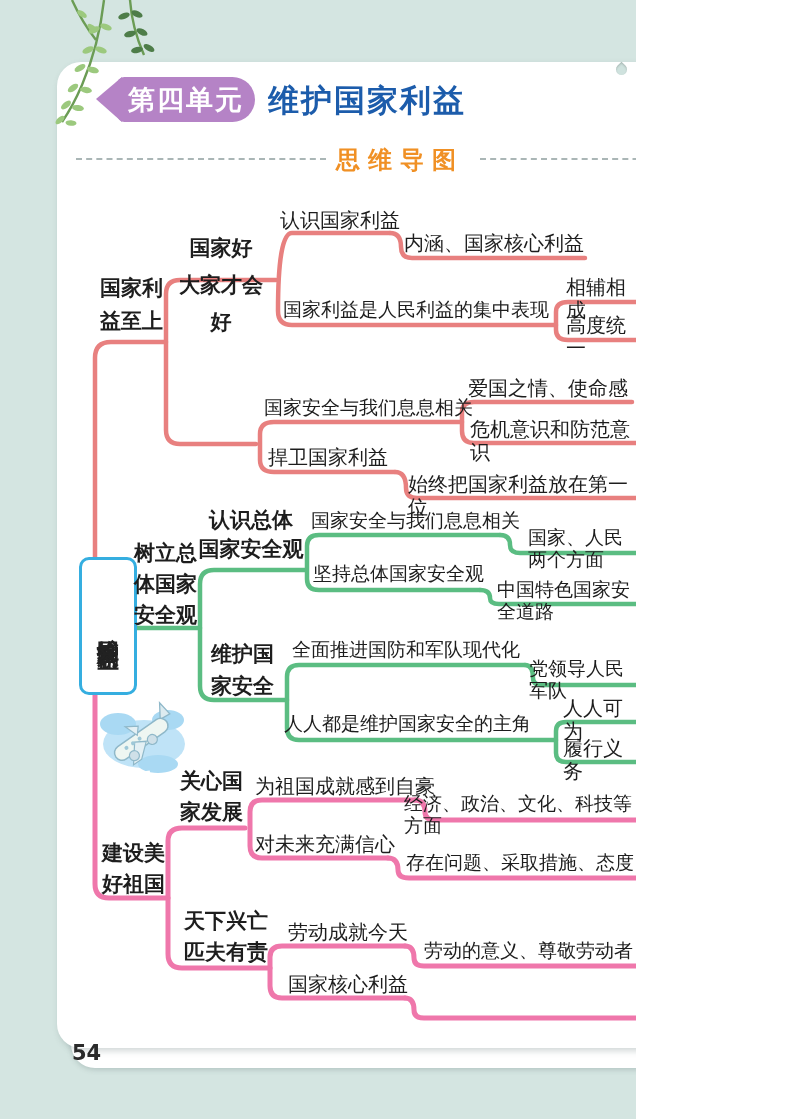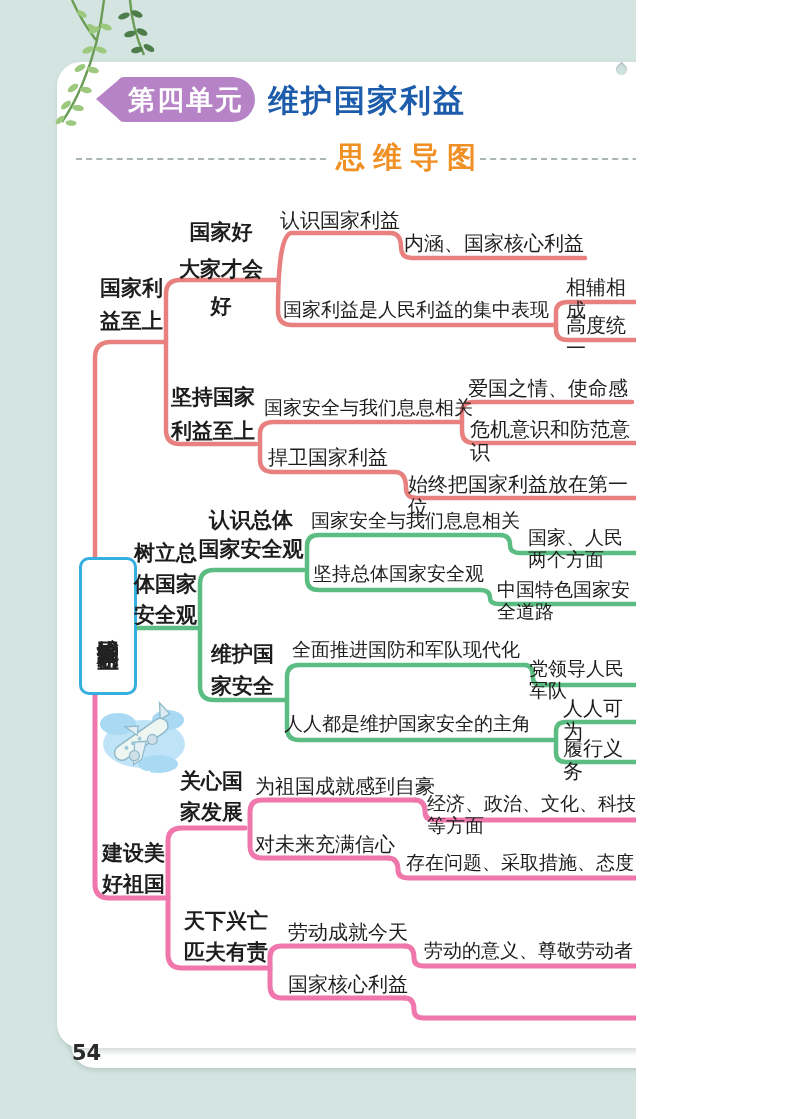--- a/index.html
+++ b/index.html
@@ -10,21 +10,21 @@
   .card-front{left:57px;top:62px;width:687px;height:986px;box-shadow:2px 3px 6px rgba(90,110,110,.28);z-index:1;}
   .hole{position:absolute;top:64px;width:11px;height:11px;background:#cfe2de;
         border-radius:0 50% 50% 50%;transform:rotate(45deg);
         box-shadow:inset 1px 1px 2px rgba(0,0,0,.18);z-index:3;}
   .badge-tail{position:absolute;left:96px;top:77px;width:0;height:0;z-index:3;
         border-top:22px solid transparent;border-bottom:23px solid transparent;border-right:26px solid #b583c6;}
   .badge{position:absolute;left:117px;top:77px;width:138px;height:45px;background:#b583c6;
         border-radius:8px 24px 24px 8px;color:#fff;font-weight:bold;font-size:27px;letter-spacing:2px;
         text-align:center;line-height:45px;z-index:3;}
   .title{position:absolute;left:268px;top:80px;font-size:31px;font-weight:bold;color:#1c5cab;letter-spacing:2px;z-index:3;}
-  .section{position:absolute;left:336px;top:138px;font-size:29px;font-weight:bold;color:#f09024;letter-spacing:8px;z-index:3;}
+  .section{position:absolute;left:336px;top:144px;font-size:24px;font-weight:bold;color:#f09024;letter-spacing:8px;z-index:3;}
   .dash{position:absolute;top:158px;border-top:2px dashed #aab6b6;z-index:3;}
   .dash.l{left:76px;width:250px;} .dash.r{left:480px;width:250px;}
   .mm{position:absolute;left:0;top:0;z-index:2;}
   .illu{position:absolute;z-index:2;}
   .lbl{position:absolute;white-space:pre-line;font-size:20px;color:#1d1d1d;line-height:1.15;z-index:4;}
   .lbl.s{font-size:19px;}
   .node{font-weight:bold;font-size:21px;}
   .ctr{text-align:center;}
   .root{position:absolute;left:79px;top:557px;width:52px;height:132px;background:#fff;
         border:3px solid #35aee0;border-radius:10px;z-index:4;display:flex;align-items:center;justify-content:center;}
@@ -172,29 +172,27 @@
     <rect x="69" y="60" width="37" height="6" rx="2" fill="#fdeef2" stroke="#e89bb1"></rect>
     <rect x="71" y="66" width="32" height="22" fill="#f2a6ba"></rect>
   </svg>
 
   <div class="root">
     <span>维护国家利益</span>
   </div>
 
   <div class="lbl node" style="left:100px;top:272px;line-height:33px">国家利
 益至上</div>
-  <div class="lbl node ctr" style="left:170px;top:214px;width:102px;line-height:37px">国家好
+  <div class="lbl node ctr" style="left:170px;top:230px;width:102px;line-height:37px">国家好
 大家才会好</div>
   <div class="lbl" style="left:280px;top:209px">认识国家利益</div>
   <div class="lbl" style="left:404px;top:232px">内涵、国家核心利益</div>
   <div class="lbl s" style="left:283px;top:299px">国家利益是人民利益的集中表现</div>
   <div class="lbl" style="left:566px;top:276px">相辅相成</div>
   <div class="lbl" style="left:566px;top:314px">高度统一</div>
-  <div class="lbl node" style="left:171px;top:380px;line-height:34px">坚持国家
-利益至上</div>
   <div class="lbl s" style="left:264px;top:397px">国家安全与我们息息相关</div>
   <div class="lbl" style="left:468px;top:377px">爱国之情、使命感</div>
   <div class="lbl" style="left:470px;top:418px">危机意识和防范意识</div>
   <div class="lbl" style="left:268px;top:446px">捍卫国家利益</div>
   <div class="lbl" style="left:408px;top:473px">始终把国家利益放在第一位</div>
 
   <div class="lbl node" style="left:134px;top:538px;line-height:31px">树立总
 体国家
 安全观</div>
   <div class="lbl node ctr" style="left:196px;top:506px;width:110px;line-height:29px">认识总体
@@ -209,21 +207,21 @@
   <div class="lbl s" style="left:529px;top:658px">党领导人民军队</div>
   <div class="lbl s" style="left:284px;top:713px">人人都是维护国家安全的主角</div>
   <div class="lbl" style="left:563px;top:697px">人人可为</div>
   <div class="lbl" style="left:563px;top:737px">履行义务</div>
 
   <div class="lbl node" style="left:102px;top:838px;line-height:31px">建设美
 好祖国</div>
   <div class="lbl node" style="left:180px;top:766px;line-height:31px">关心国
 家发展</div>
   <div class="lbl" style="left:255px;top:775px">为祖国成就感到自豪</div>
-  <div class="lbl s" style="left:427px;top:793px">经济、政治、文化、科技等方面</div>
+  <div class="lbl s" style="left:404px;top:793px">经济、政治、文化、科技等方面</div>
   <div class="lbl" style="left:255px;top:833px">对未来充满信心</div>
   <div class="lbl s" style="left:406px;top:852px">存在问题、采取措施、态度</div>
   <div class="lbl node" style="left:184px;top:906px;line-height:31px">天下兴亡
 匹夫有责</div>
   <div class="lbl" style="left:288px;top:921px">劳动成就今天</div>
   <div class="lbl s" style="left:424px;top:940px">劳动的意义、尊敬劳动者</div>
   <div class="lbl" style="left:288px;top:973px">国家核心利益</div>
 
   <div class="pagenum">54</div>
 

